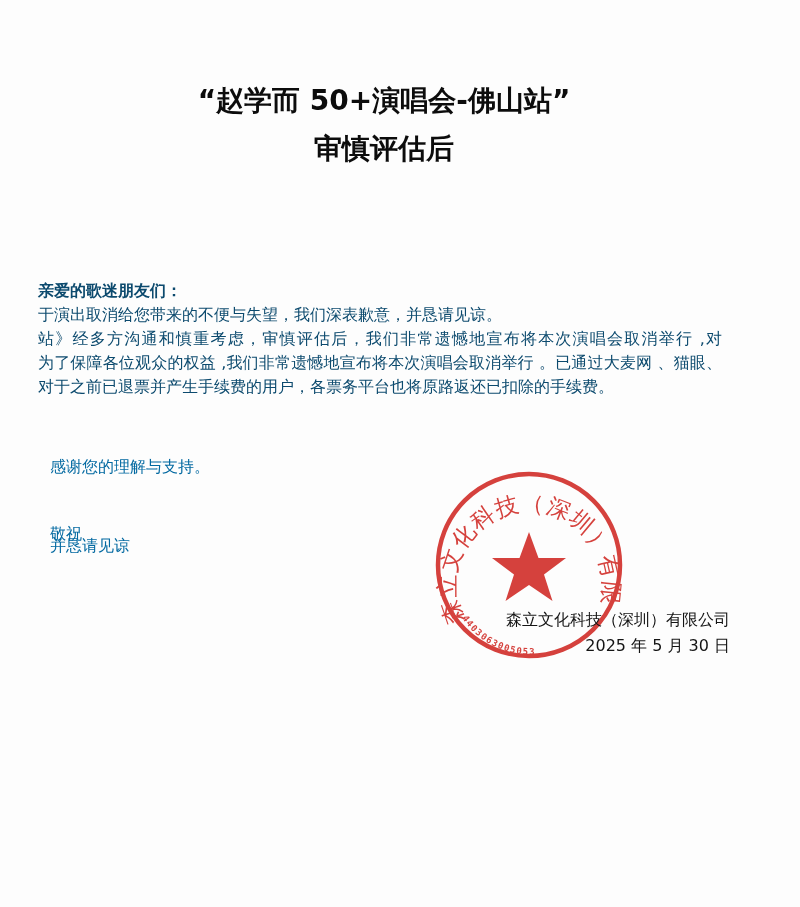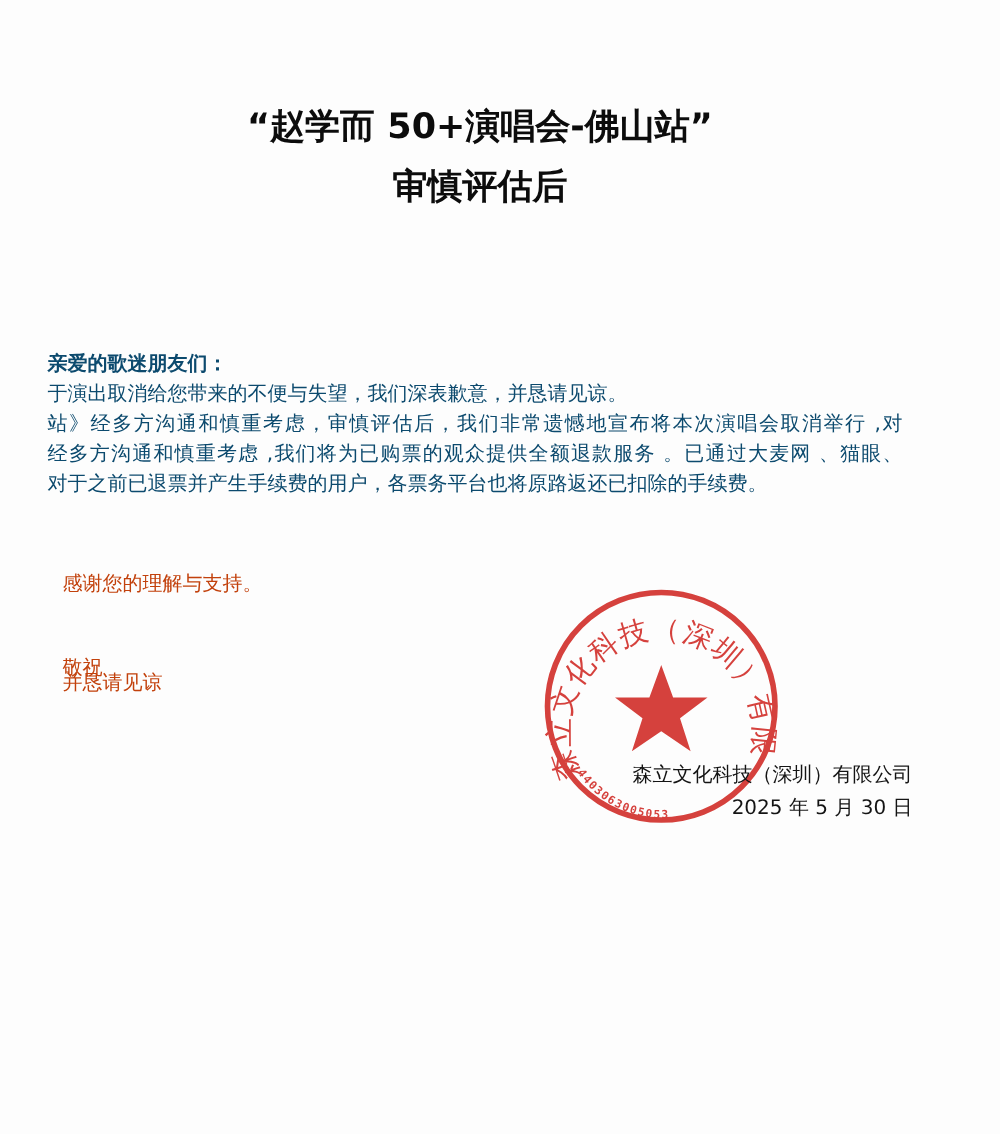--- a/index.html
+++ b/index.html
@@ -50,21 +50,21 @@
     }
     .line.indent { padding-left: 34px; }
     .salutation {
       font-weight: bold;
     }
     .closing {
       position: absolute;
       left: 50px;
       font-size: 16px;
       line-height: 24px;
-      color: #c2410c;
+      color: #0369a1;
       white-space: nowrap;
       text-align: center;
     }
 
     .seal {
       position: absolute;
       left: 434px;
       top: 470px;
       width: 190px;
       height: 190px;
@@ -85,21 +85,21 @@
 </head>
 <body>
 
 <div class="title title-1">“赵学而 50+演唱会-佛山站”</div>
 <div class="title title-2">审慎评估后</div>
 
 <div class="body-text" style="top:255px;">
   <span class="line last salutation">亲爱的歌迷朋友们：</span>
   <span class="line last">于演出取消给您带来的不便与失望，我们深表歉意，并恳请见谅。</span>
   <span class="line">站》经多方沟通和慎重考虑，审慎评估后，我们非常遗憾地宣布将本次演唱会取消举行 ,对</span>
-  <span class="line">经多方沟通和慎重考虑 ,我们将为已购票的观众提供全额退款服务 。已通过大麦网 、猫眼、</span>
+  <span class="line">为了保障各位观众的权益 ,我们非常遗憾地宣布将本次演唱会取消举行 。已通过大麦网 、猫眼、</span>
   <span class="line last">对于之前已退票并产生手续费的用户，各票务平台也将原路返还已扣除的手续费。</span>
 </div>
 
 <div class="closing" style="top:455px;">感谢您的理解与支持。</div>
 <div class="closing" style="top:508px;margin-top:14px;">敬祝</div>
 <div class="closing" style="top:534px;">并恳请见谅</div>
 
 <svg class="seal" viewBox="0 0 190 190" xmlns="http://www.w3.org/2000/svg">
   <defs>
     <path id="ringPath" d="M 30 150 A 74 74 0 1 1 165 140"></path>

